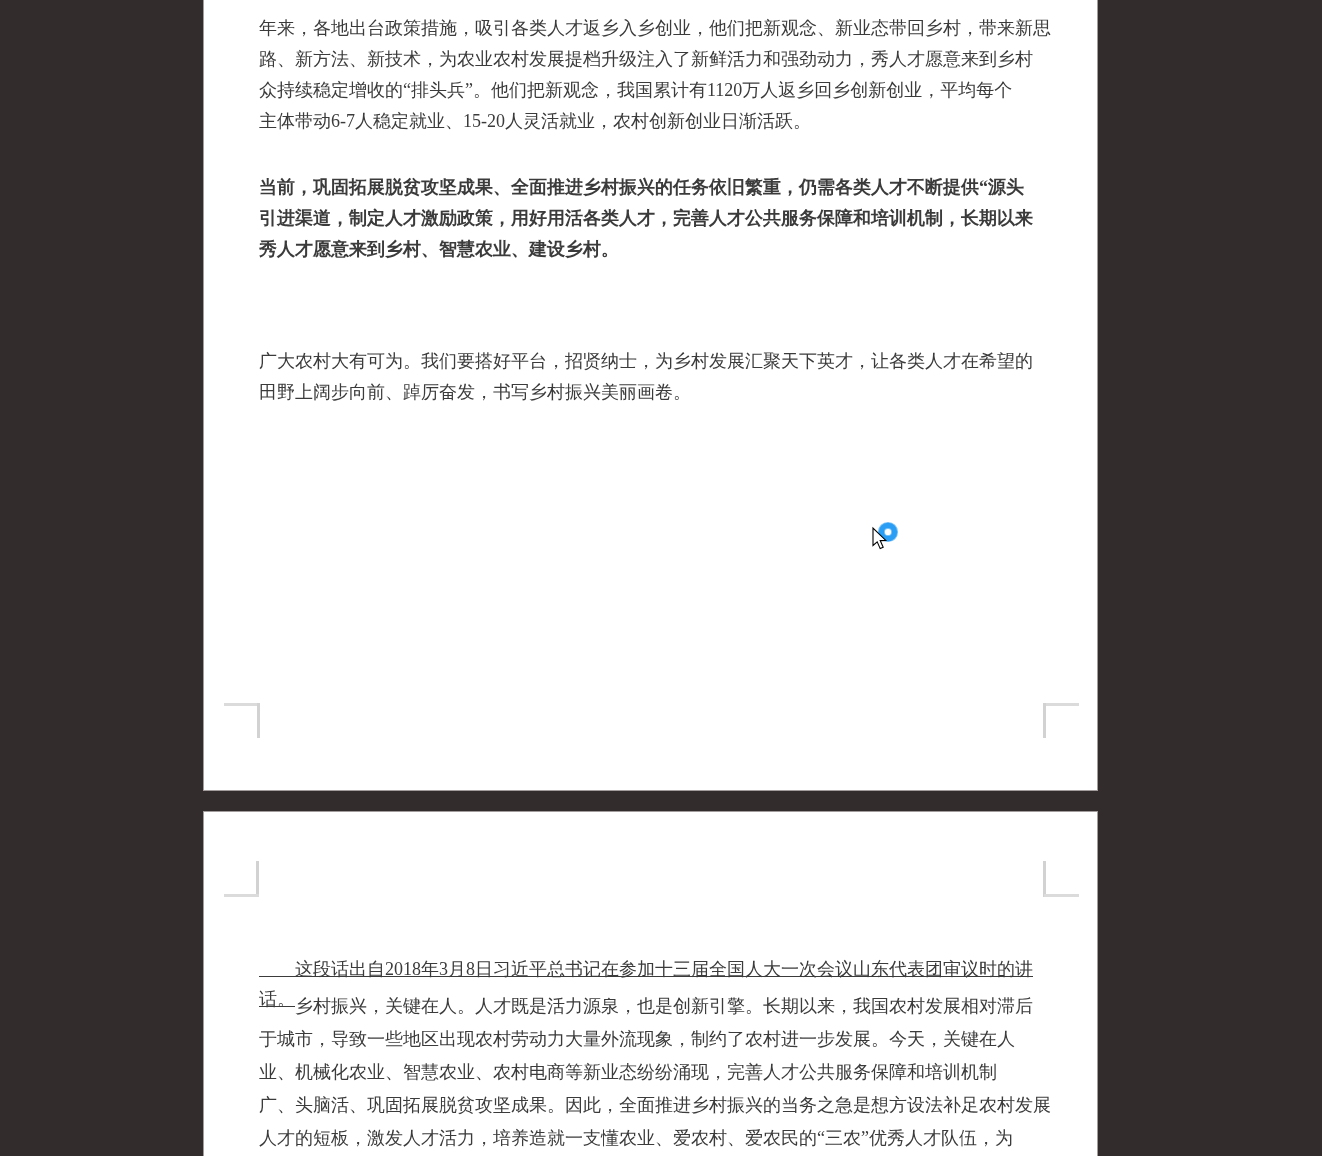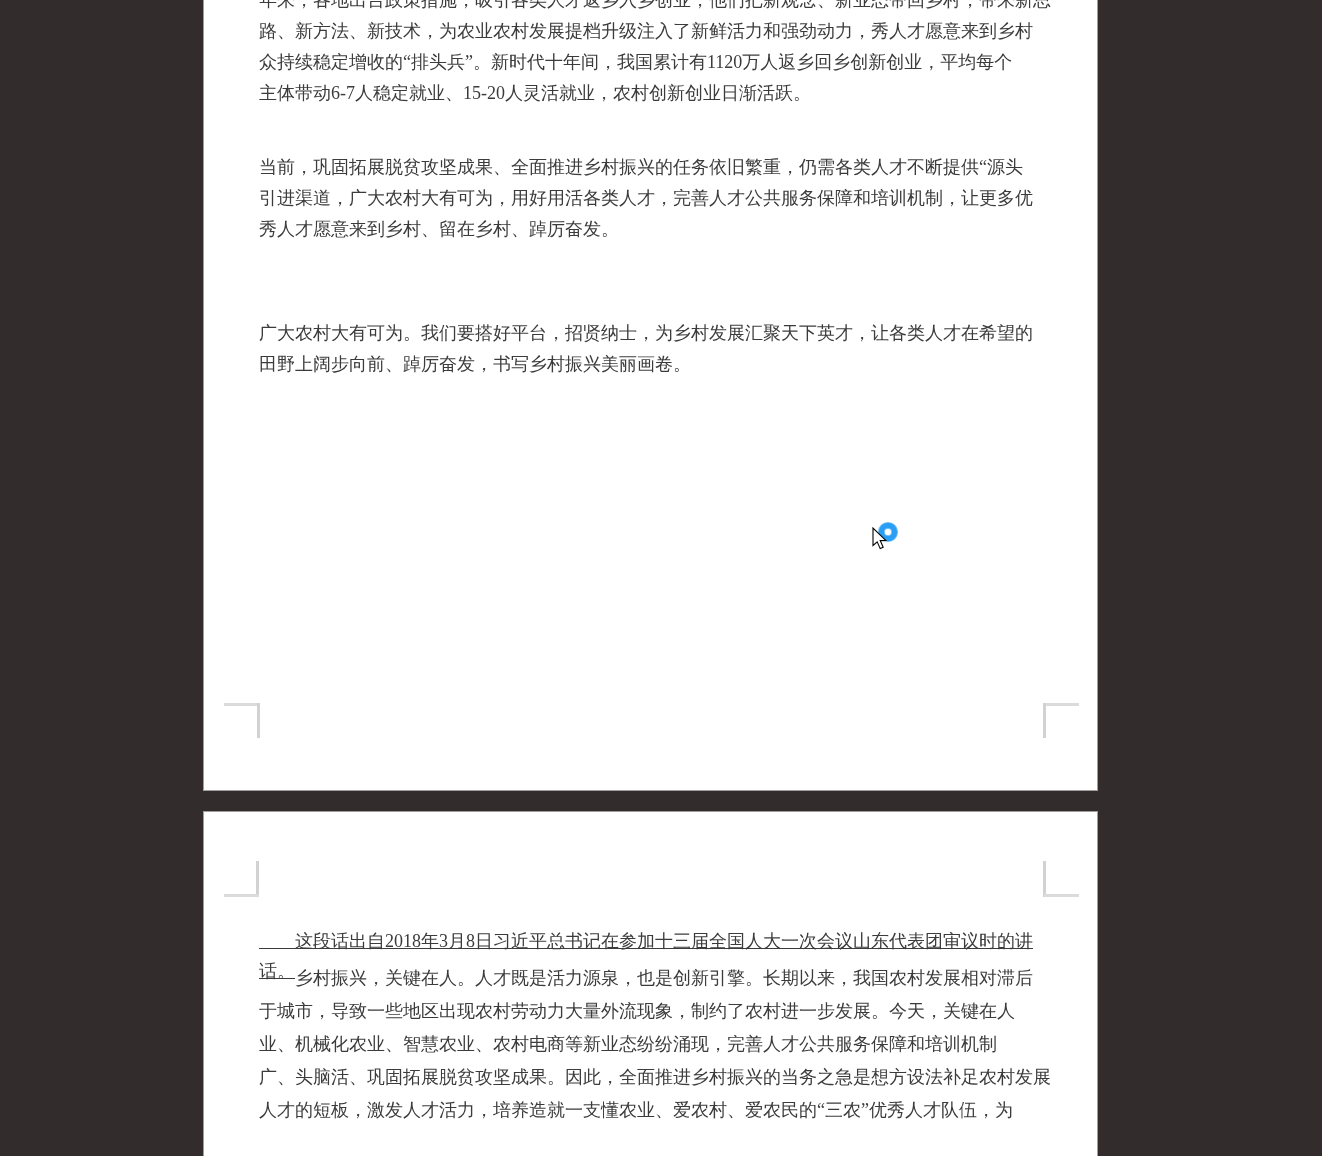--- a/index.html
+++ b/index.html
@@ -16,57 +16,58 @@
     width:895px;
     background:#ffffff;
     border:1px solid #a29c9c;
     box-sizing:border-box;
   }
   #page1{top:-12px;height:803px;border-top:none;}
   #page2{top:811px;height:360px;border-bottom:none;}
   .textlayer{
     position:absolute;inset:0;
     pointer-events:none;
+    margin-top:28px;
   }
   .para{
     position:absolute;
     left:259px;
     width:786px;
     color:#3b3b3b;
     font-size:18px;
     white-space:nowrap;
   }
   .para .tline{height:inherit;}
   .p1a{top:-15px;line-height:31px;}
-  .p1b{top:152px;line-height:31px;}
+  .p1b{top:144px;line-height:31px;font-weight:bold;}
   .p1c{top:319px;line-height:31px;font-family:Liberation Mono, monospace;}
   .p2a{top:926px;line-height:30px;text-decoration:underline;}
   .p2b{top:962px;line-height:33px;}
   .mark{position:absolute;}
   .mark-h{height:3px;background:#dbdbdb;}
   .mark-v{width:3px;background:#d2d2d2;}
   #cursor{position:absolute;left:865px;top:518px;width:36px;height:42px;}
 </style>
 </head>
 <body>
 
 <div class="page" id="page1"></div>
 <div class="page" id="page2"></div>
 
 <div class="textlayer">
   <div class="para p1a">
       <div class="tline">年来，各地出台政策措施，吸引各类人才返乡入乡创业，他们把新观念、新业态带回乡村，带来新思</div>
       <div class="tline">路、新方法、新技术，为农业农村发展提档升级注入了新鲜活力和强劲动力，秀人才愿意来到乡村</div>
-      <div class="tline">众持续稳定增收的“排头兵”。新时代十年间，我国累计有1120万人返乡回乡创新创业，平均每个</div>
+      <div class="tline">众持续稳定增收的“排头兵”。他们把新观念，我国累计有1120万人返乡回乡创新创业，平均每个</div>
       <div class="tline">主体带动6-7人稳定就业、15-20人灵活就业，农村创新创业日渐活跃。</div>
     </div>
   <div class="para p1b">
       <div class="tline">当前，巩固拓展脱贫攻坚成果、全面推进乡村振兴的任务依旧繁重，仍需各类人才不断提供“源头</div>
-      <div class="tline">引进渠道，广大农村大有可为，用好用活各类人才，完善人才公共服务保障和培训机制，让更多优</div>
-      <div class="tline">秀人才愿意来到乡村、留在乡村、踔厉奋发。</div>
+      <div class="tline">引进渠道，制定人才激励政策，用好用活各类人才，完善人才公共服务保障和培训机制，长期以来</div>
+      <div class="tline">秀人才愿意来到乡村、智慧农业、建设乡村。</div>
     </div>
   <div class="para p1c">
       <div class="tline">广大农村大有可为。我们要搭好平台，招贤纳士，为乡村发展汇聚天下英才，让各类人才在希望的</div>
       <div class="tline">田野上阔步向前、踔厉奋发，书写乡村振兴美丽画卷。</div>
     </div>
   <div class="para p2a">
       <div class="tline">　　这段话出自2018年3月8日习近平总书记在参加十三届全国人大一次会议山东代表团审议时的讲</div>
       <div class="tline">话。</div>
     </div>
   <div class="para p2b">

